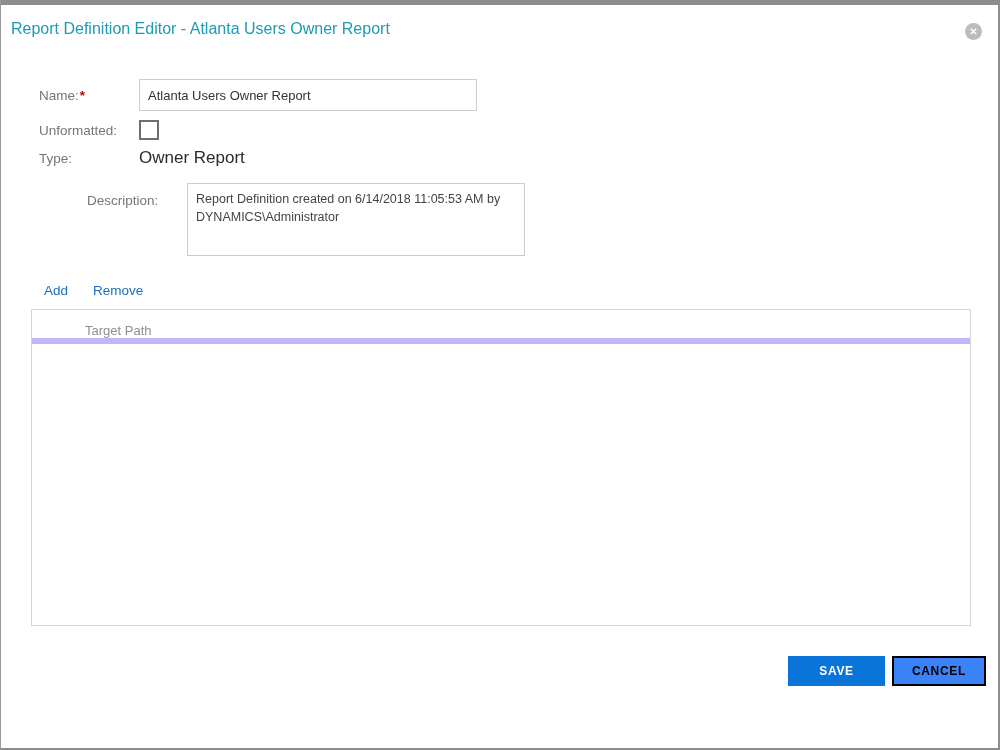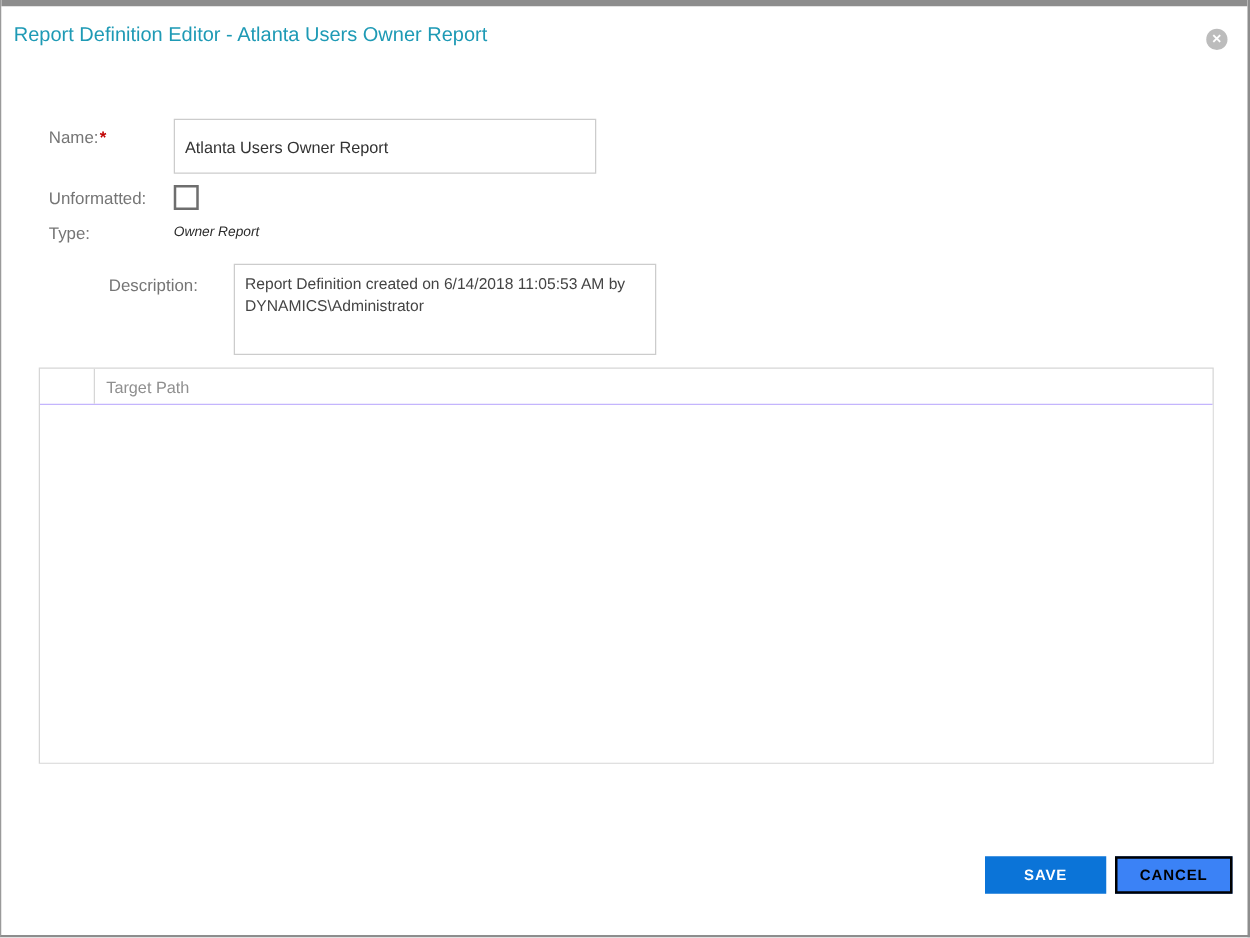--- a/index.html
+++ b/index.html
@@ -15,55 +15,55 @@
   .close-btn{
     position:absolute;top:18px;right:16px;width:17px;height:17px;border-radius:50%;
     background:#bcbcbc;color:#ffffff;display:flex;align-items:center;justify-content:center;
     font-size:10px;font-weight:bold;cursor:pointer;line-height:1;
   }
   .form{margin:36px 0 0 38px;}
   .form-row{display:flex;align-items:center;}
   .form-label{width:100px;flex:0 0 100px;font-size:13.5px;color:var(--label-gray,#757575);}
   .req{color:#c00000;font-weight:bold;margin-left:1px;}
   .name-input{
-    width:338px;height:44px;box-sizing:border-box;border:1px solid #cccccc;
-    font-family:inherit;font-size:13px;color:#333;padding:0 8px;background:#fff;outline:none;margin-top:16px;
+    width:338px;height:32px;box-sizing:border-box;border:1px solid #cccccc;
+    font-family:inherit;font-size:13px;color:#333;padding:0 8px;background:#fff;outline:none;
   }
   .row-unformatted{margin-top:9px;height:20px;}
   .checkbox{
     width:20px;height:20px;box-sizing:border-box;border:2px solid #6e6e6e;background:#fff;cursor:pointer;
   }
   .row-type{margin-top:10px;height:16px;}
-  .type-value{font-size:11px;color:#2b2b2b;font-style:italic;}
+  .type-value{font-size:17px;color:#2b2b2b;}
   .row-desc{margin-top:17px;align-items:flex-start;}
   .row-desc .form-label{padding-top:10px;margin-left:48px;}
   .desc-textarea{
     width:338px;height:73px;box-sizing:border-box;border:1px solid #cccccc;resize:none;
     font-family:inherit;font-size:12.5px;color:#444;padding:6px 8px;line-height:1.45;outline:none;background:#fff;
   }
   .tabs{display:flex;position:relative;margin:30px 0 0 17px;width:-moz-fit-content;width:fit-content;}
   .tabs::after{content:"";position:absolute;left:0;right:0;bottom:0;height:4px;background:#dcdcdc;}
   .tab{
     position:relative;padding:0 25px 13px 25px;background:none;border:none;cursor:pointer;
     font-family:inherit;font-size:13px;font-weight:bold;color:#9b9b9b;letter-spacing:0.4px;line-height:15px;
   }
   .tab.active{color:#3a3a3a;}
   .tab.active::after{content:"";position:absolute;left:0;right:0;bottom:0;height:4px;background:var(--accent-blue,#0b74d8);z-index:1;}
   .toolbar{display:flex;gap:25px;margin:27px 0 0 43px;height:16px;}
   .link{font-size:13.5px;color:var(--link-blue,#1b6fc1);text-decoration:none;cursor:pointer;}
   .grid{
     margin:10px 0 0 30px;width:940px;height:317px;box-sizing:border-box;
     border:1px solid #d6d6d6;display:flex;flex-direction:column;background:#fff;
   }
-  .grid-header{display:flex;flex:0 0 28px;border-bottom:1px solid #c4b5fd;}
+  .grid-header{display:flex;flex:0 0 28px;border-bottom:6px solid #c4b5fd;align-items:flex-end;}
   .grid-col-select{width:43px;flex:0 0 43px;border-right:1px solid #d6d6d6;}
   .grid-col-path{flex:1;display:flex;align-items:center;padding-left:9px;font-size:13px;color:#8f8f8f;}
   .grid-body{flex:1;background:#fff;}
   .footer{display:flex;justify-content:flex-end;gap:7px;margin:30px 12px 0 0;}
-  .btn{height:30px;font-family:inherit;font-size:12px;font-weight:bold;letter-spacing:0.7px;cursor:pointer;margin-top:44px;}
+  .btn{height:30px;font-family:inherit;font-size:12px;font-weight:bold;letter-spacing:0.7px;cursor:pointer;}
   .btn-save{width:97px;background:var(--accent-blue,#0b74d8);color:#ffffff;border:none;}
   .btn-cancel{width:94px;background:#3b82f6;color:#000000;border:2px solid #000000;box-sizing:border-box;}
 </style>
 </head>
 <body>
 
 <div class="viewport">
   <div class="top-strip"></div>
 
   <div class="title-bar">
@@ -87,20 +87,24 @@
       <span class="type-value">Owner Report</span>
     </div>
 
     <div class="form-row row-desc">
       <span class="form-label">Description:</span>
       <textarea class="desc-textarea" style="">Report Definition created on 6/14/2018 11:05:53 AM by DYNAMICS\Administrator</textarea>
     </div>
   </div>
 
 
+  <div class="toolbar">
+    <a class="link">Add</a>
+    <a class="link">Remove</a>
+  </div>
 
   <div class="grid">
     <div class="grid-header">
       <div class="grid-col-select"></div>
       <div class="grid-col-path">Target Path</div>
     </div>
     <div class="grid-body"></div>
   </div>
 
   <div class="footer">

